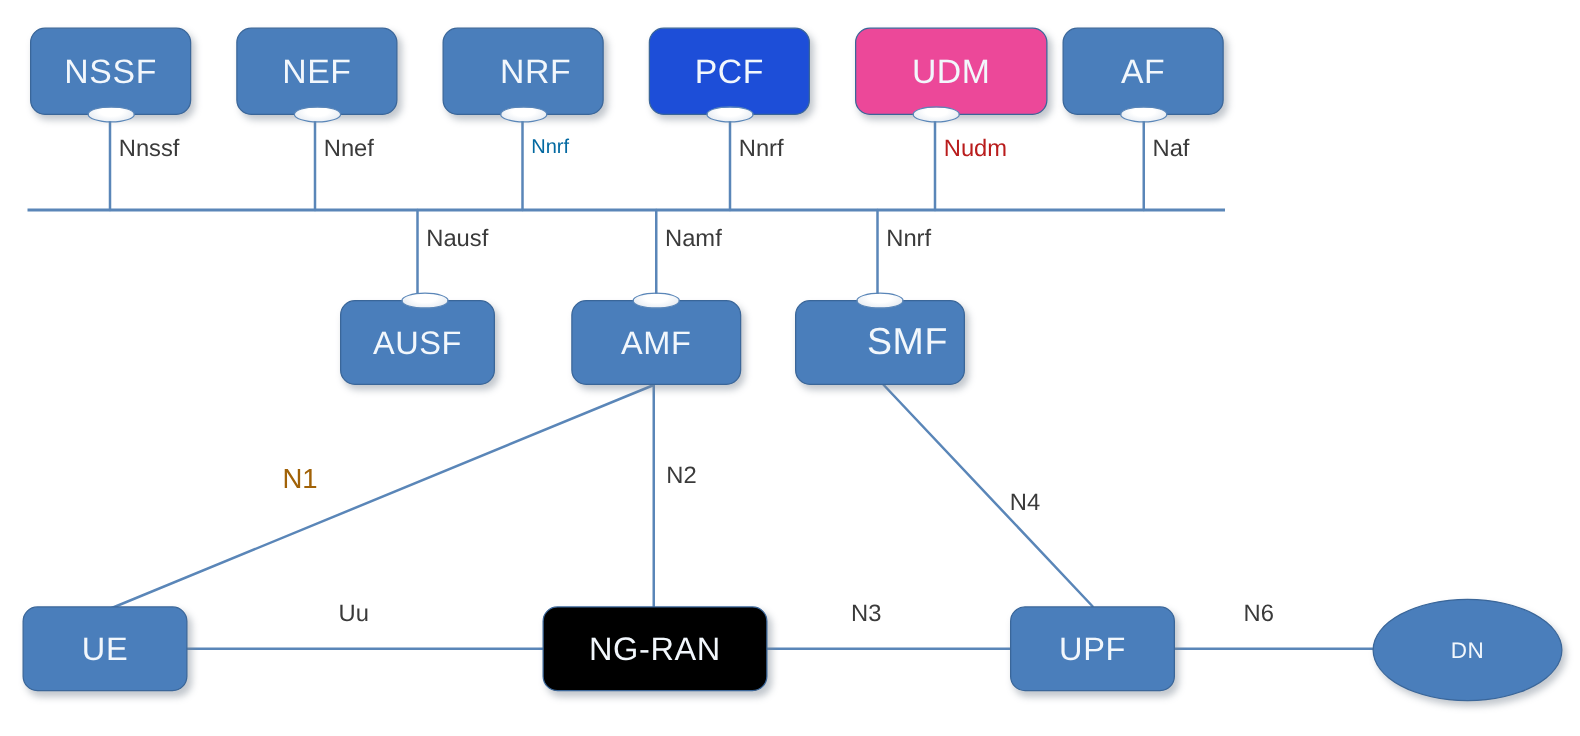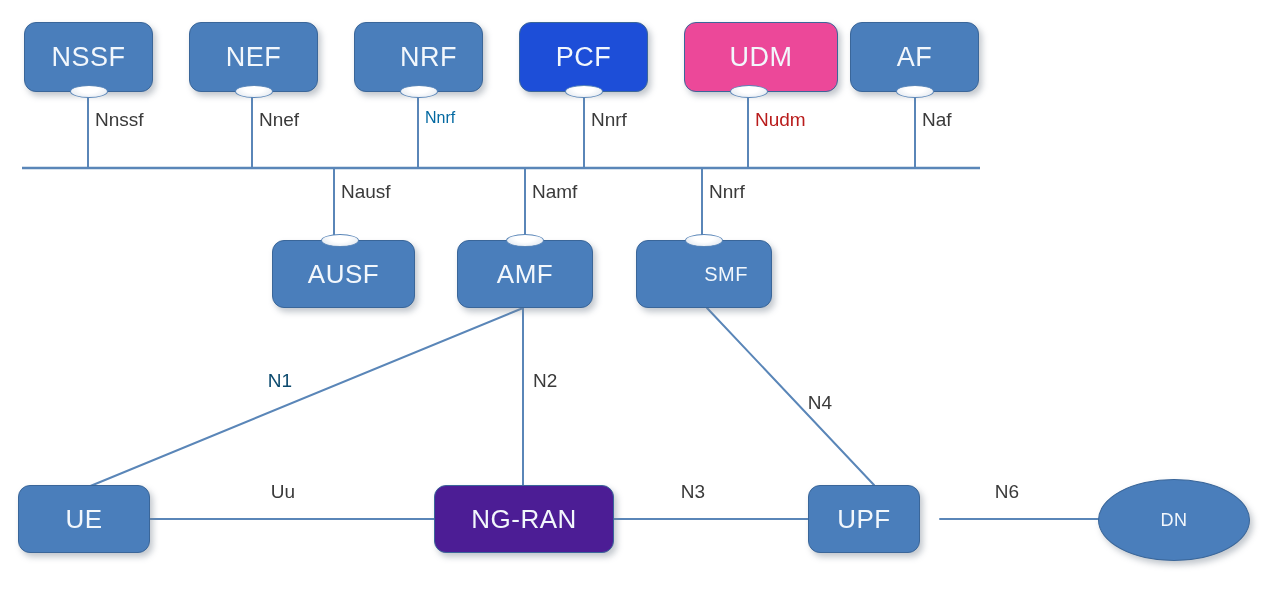--- a/index.html
+++ b/index.html
@@ -115,57 +115,57 @@
       </div>
       <div class="bus-connector" style="left: 564.5px; top: 85px; border-color: rgb(90, 134, 184);"></div>
       <div class="node" style="left: 684px; top: 22px; width: 154px; height: 70px; font-size: 27px; background: #ec4899; border-color: rgb(58, 102, 153); color: rgb(242, 247, 252);">
         <span class="node-label">UDM</span>
       </div>
       <div class="bus-connector" style="left: 729.5px; top: 85px; border-color: rgb(90, 134, 184);"></div>
       <div class="node" style="left: 850px; top: 22px; width: 129px; height: 70px; font-size: 27px; background: rgb(74, 126, 187); border-color: rgb(58, 102, 153); color: rgb(242, 247, 252);">
         <span class="node-label">AF</span>
       </div>
       <div class="bus-connector" style="left: 895.5px; top: 85px; border-color: rgb(90, 134, 184);"></div>
-      <div class="node" style="left: 272px; top: 240px; width: 143px; height: 68px; font-size: 26px; background: rgb(74, 126, 187); border-color: rgb(58, 102, 153); color: rgb(242, 247, 252);">
+      <div class="node" style="left: 272px; top: 240px; width: 124px; height: 68px; font-size: 26px; background: rgb(74, 126, 187); border-color: rgb(58, 102, 153); color: rgb(242, 247, 252);">
         <span class="node-label">AUSF</span>
       </div>
       <div class="bus-connector" style="left: 321px; top: 234px; border-color: rgb(90, 134, 184);"></div>
       <div class="node" style="left: 457px; top: 240px; width: 136px; height: 68px; font-size: 26px; background: rgb(74, 126, 187); border-color: rgb(58, 102, 153); color: rgb(242, 247, 252);">
         <span class="node-label">AMF</span>
       </div>
       <div class="bus-connector" style="left: 506px; top: 234px; border-color: rgb(90, 134, 184);"></div>
-      <div class="node" style="left: 636px; top: 240px; width: 136px; height: 68px; font-size: 20px; background: rgb(74, 126, 187); border-color: rgb(58, 102, 153); color: rgb(242, 247, 252); padding-left: 44px;">
+      <div class="node" style="left: 636px; top: 240px; width: 136px; height: 68px; font-size: 30px; background: rgb(74, 126, 187); border-color: rgb(58, 102, 153); color: rgb(242, 247, 252); padding-left: 44px;">
         <span class="node-label">SMF</span>
       </div>
       <div class="bus-connector" style="left: 685px; top: 234px; border-color: rgb(90, 134, 184);"></div>
       <div class="node" style="left: 18px; top: 485px; width: 132px; height: 68px; font-size: 26px; background: rgb(74, 126, 187); border-color: rgb(58, 102, 153); color: rgb(242, 247, 252);">
         <span class="node-label">UE</span>
       </div>
-      <div class="node" style="left: 434px; top: 485px; width: 180px; height: 68px; font-size: 26px; background: #4c1d95; border-color: rgb(58, 102, 153); color: rgb(242, 247, 252); align-items: center;">
+      <div class="node" style="left: 434px; top: 485px; width: 180px; height: 68px; font-size: 26px; background: #000000; border-color: rgb(58, 102, 153); color: rgb(242, 247, 252); align-items: center;">
         <span class="node-label">NG-RAN</span>
       </div>
-      <div class="node" style="left: 808px; top: 485px; width: 112px; height: 68px; font-size: 26px; background: rgb(74, 126, 187); border-color: rgb(58, 102, 153); color: rgb(242, 247, 252);">
+      <div class="node" style="left: 808px; top: 485px; width: 132px; height: 68px; font-size: 26px; background: rgb(74, 126, 187); border-color: rgb(58, 102, 153); color: rgb(242, 247, 252);">
         <span class="node-label">UPF</span>
       </div>
       <div class="node oval" style="left: 1098px; top: 479px; width: 152px; height: 82px; font-size: 18px; background: rgb(74, 126, 187); border-color: rgb(58, 102, 153); color: rgb(242, 247, 252);">
         <span class="node-label">DN</span>
       </div>
     </div>
 
   <div id="label-layer">
       <div class="edge-label" style="color: rgb(58, 58, 58); font-size: 19px; left: 95px; top: 109px;">Nnssf</div>
       <div class="edge-label" style="color: rgb(58, 58, 58); font-size: 19px; left: 259px; top: 109px;">Nnef</div>
       <div class="edge-label" style="color: #0369a1; font-size: 16px; left: 425px; top: 109px;">Nnrf</div>
       <div class="edge-label" style="color: rgb(58, 58, 58); font-size: 19px; left: 591px; top: 109px;">Nnrf</div>
       <div class="edge-label" style="color: #b91c1c; font-size: 19px; left: 755px; top: 109px;">Nudm</div>
       <div class="edge-label" style="color: rgb(58, 58, 58); font-size: 19px; left: 922px; top: 109px;">Naf</div>
       <div class="edge-label" style="color: rgb(58, 58, 58); font-size: 19px; left: 341px; top: 181px;">Nausf</div>
       <div class="edge-label" style="color: rgb(58, 58, 58); font-size: 19px; left: 532px; top: 181px;">Namf</div>
       <div class="edge-label" style="color: rgb(58, 58, 58); font-size: 19px; left: 709px; top: 181px;">Nnrf</div>
-      <div class="edge-label" style="color: #0c4a6e; font-size: 19px; left: 240px; top: 370px; transform: translateX(-50%); margin-left: 40px;">N1</div>
+      <div class="edge-label" style="color: #a16207; font-size: 22px; left: 240px; top: 370px; transform: translateX(-50%);">N1</div>
       <div class="edge-label" style="color: rgb(58, 58, 58); font-size: 19px; left: 533px; top: 370px;">N2</div>
       <div class="edge-label" style="color: rgb(58, 58, 58); font-size: 19px; left: 820px; top: 370px; transform: translateX(-50%); margin-top: 22px;">N4</div>
       <div class="edge-label" style="color: rgb(58, 58, 58); font-size: 19px; left: 283px; top: 481px; transform: translateX(-50%);">Uu</div>
       <div class="edge-label" style="color: rgb(58, 58, 58); font-size: 19px; left: 693px; top: 481px; transform: translateX(-50%);">N3</div>
       <div class="edge-label" style="color: rgb(58, 58, 58); font-size: 19px; left: 1007px; top: 481px; transform: translateX(-50%);">N6</div>
     </div>
 
 </div>
 
 </body></html>

